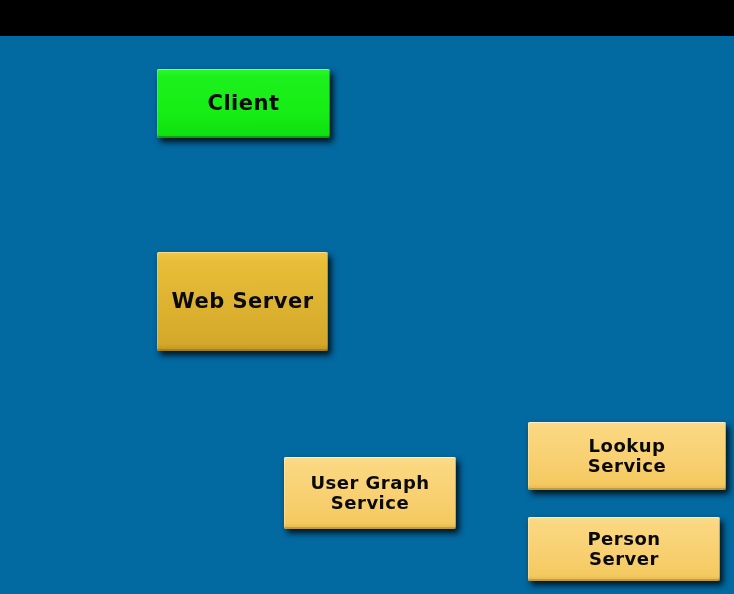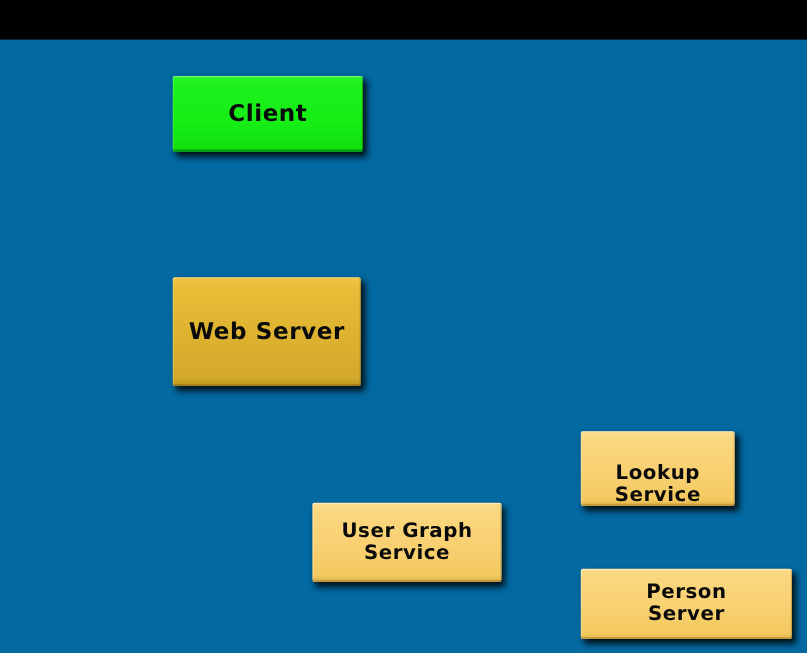--- a/index.html
+++ b/index.html
@@ -68,21 +68,21 @@
 </head>
 <body>
 
 <div id="canvas" style="background: #0369a1; margin-top: 36px;">
     <div class="node green" style="left: 157px; top: 33px; width: 173px; height: 69px;">
       <span class="node-label" style="font-size: 21px; color: rgb(10, 10, 10);">Client</span>
     </div>
     <div class="node gold-dark" style="left: 157px; top: 216px; width: 171px; height: 99px;">
       <span class="node-label" style="font-size: 21px; color: rgb(10, 10, 10);">Web Server</span>
     </div>
-    <div class="node gold-light" style="left: 528px; top: 356px; width: 140px; height: 68px; align-items: flex-end;">
+    <div class="node gold-light" style="left: 528px; top: 386px; width: 198px; height: 68px;">
       <span class="node-label" style="font-size: 18px; color: rgb(10, 10, 10);">Lookup
 Service</span>
     </div>
     <div class="node gold-light" style="left: 284px; top: 421px; width: 172px; height: 72px;">
       <span class="node-label" style="font-size: 18px; color: rgb(10, 10, 10);">User Graph
 Service</span>
     </div>
     <div class="node gold-light" style="left: 528px; top: 481px; width: 192px; height: 64px;">
       <span class="node-label" style="font-size: 18px; color: rgb(10, 10, 10);">Person
 Server</span>

